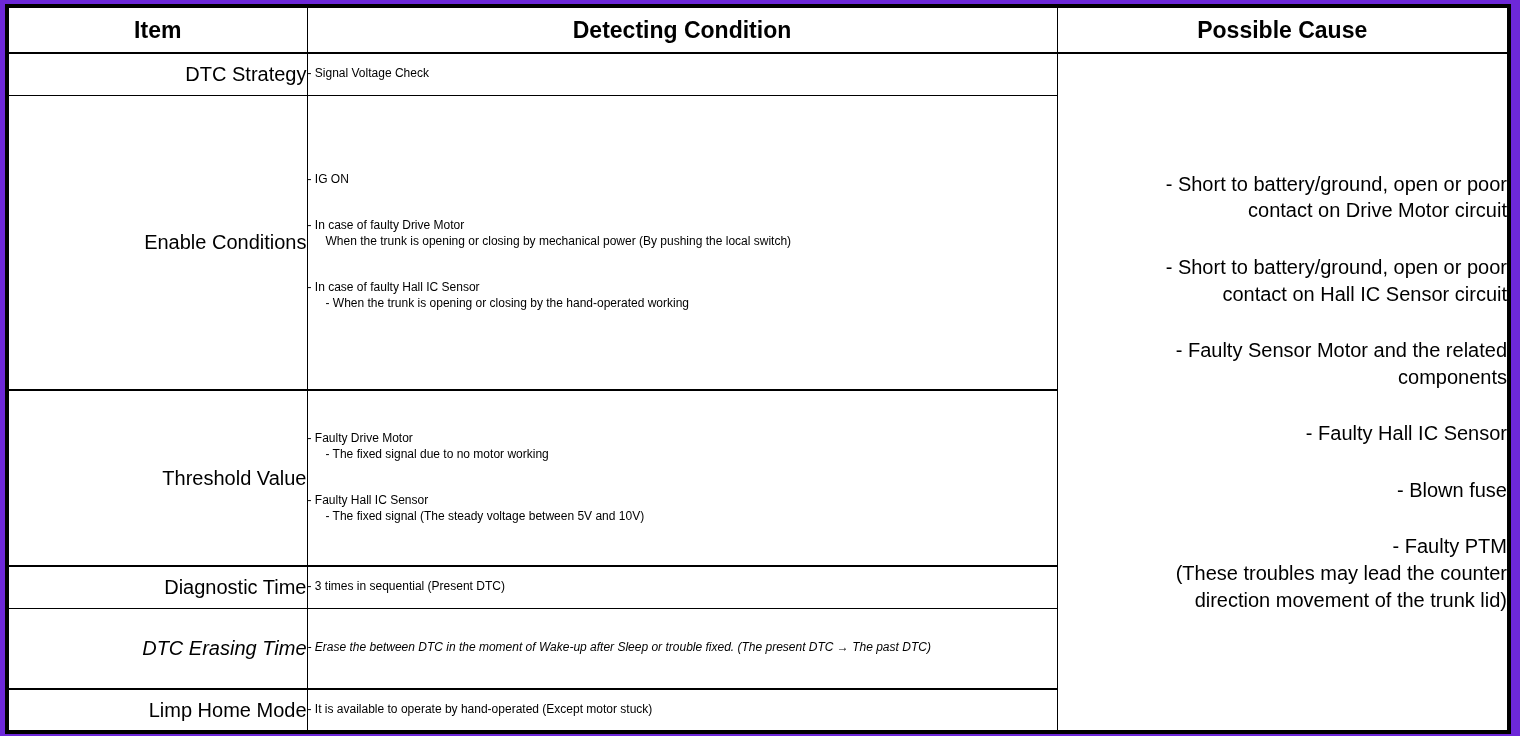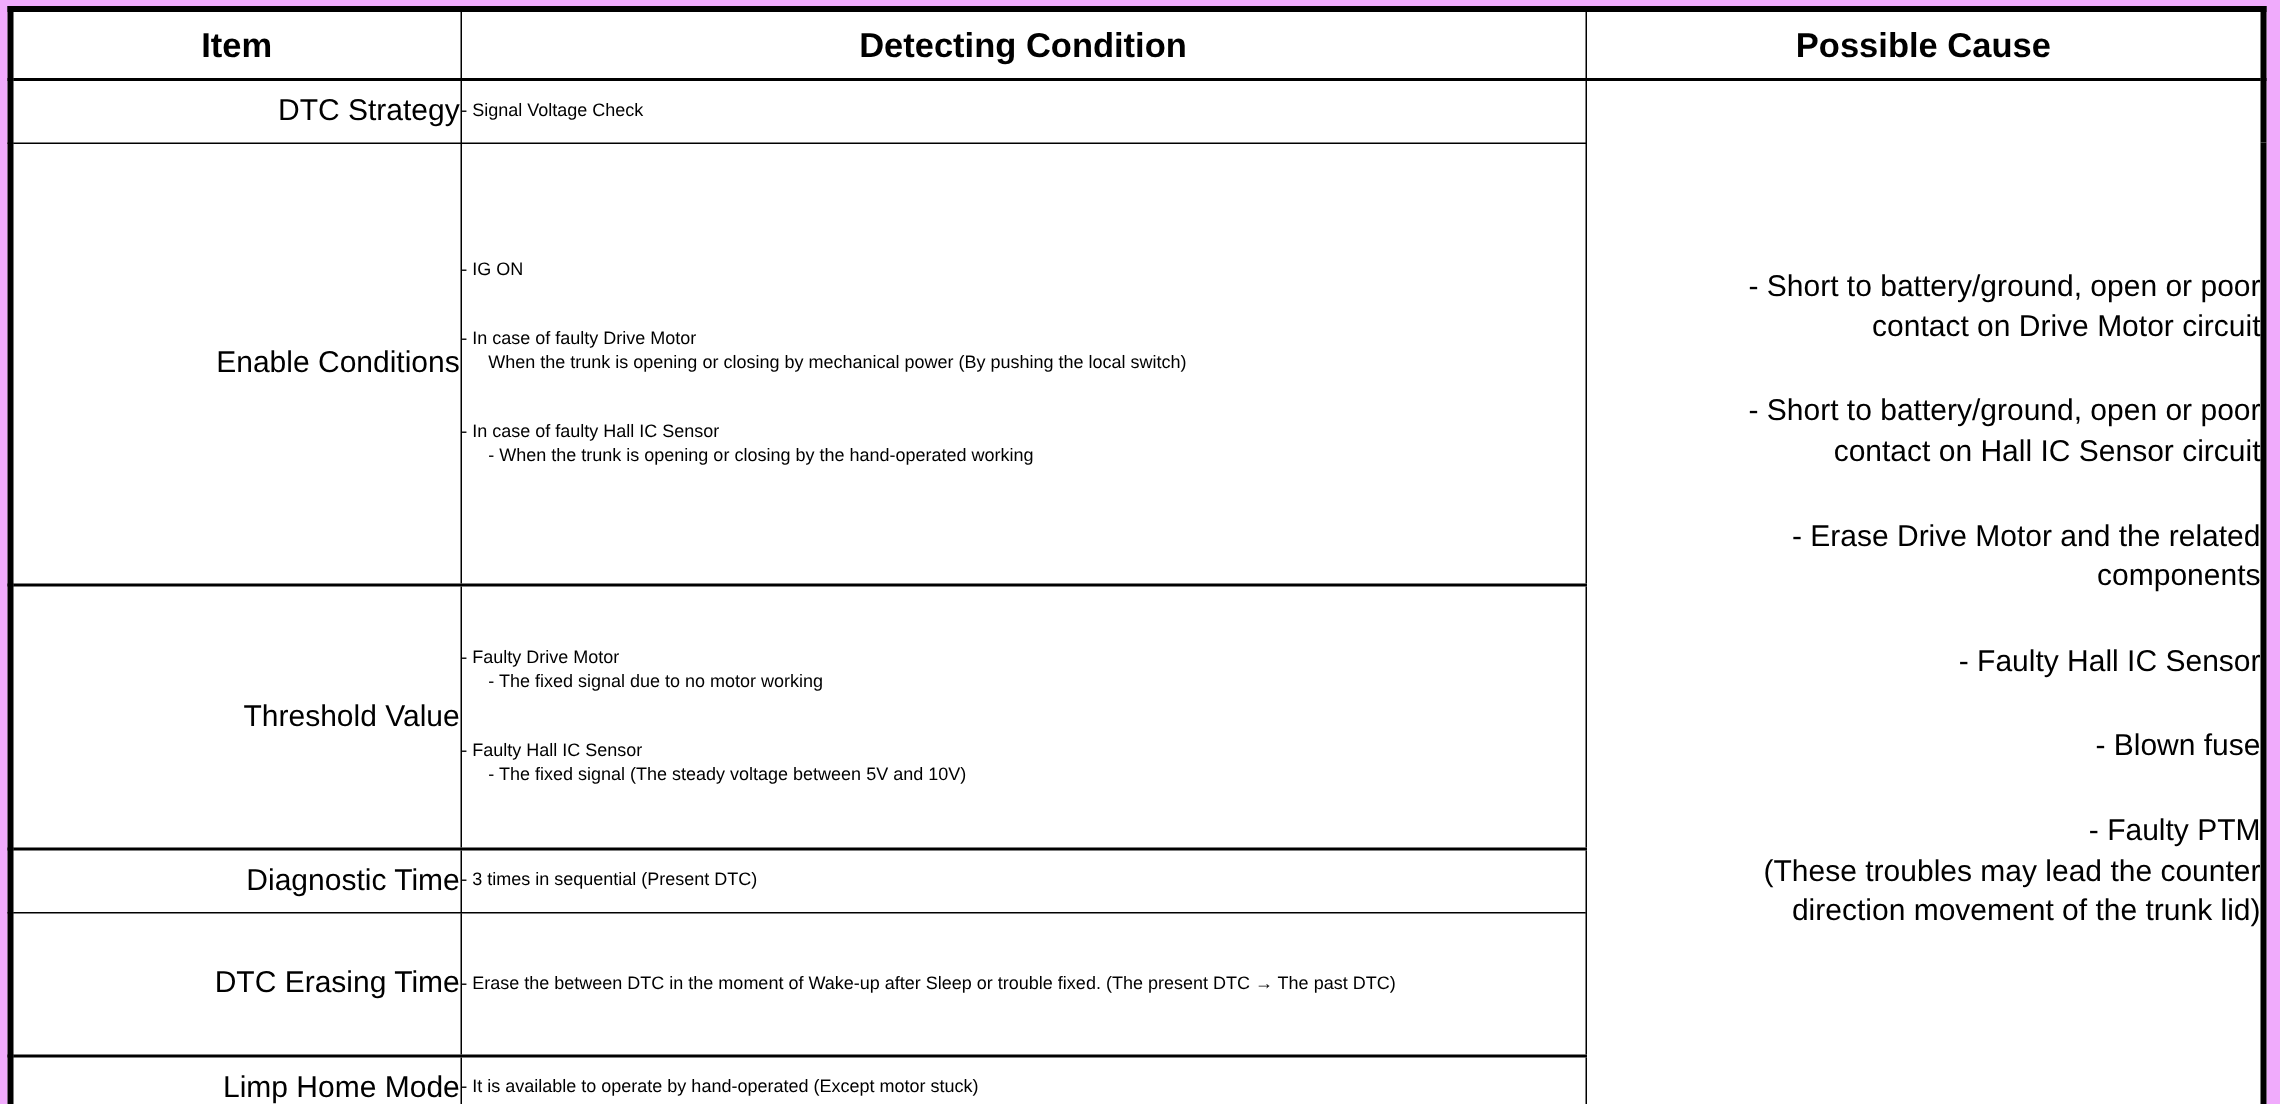--- a/index.html
+++ b/index.html
@@ -12,21 +12,21 @@
     height: 736px;
     font-family: "Liberation Sans", sans-serif;
     color: #000000;
     overflow: hidden;
   }
 
   .sheet {
     position: relative;
     width: 1520px;
     height: 736px;
-    background: #f0abfc;
+    background: #6d28d9;
   }
 
   table.dtc-table {
     position: absolute;
     left: 5px;
     top: 4px;
     width: 1502px;
     border-collapse: collapse;
     table-layout: fixed;
     border: 4px solid #000;
@@ -107,21 +107,21 @@
     display: block;
     padding-left: 18px;
     white-space: normal;
   }
 
   
   .r-strategy   { height: 42px; }
   .r-enable     { height: 295px; }
   .r-threshold  { height: 176px; }
   .r-diag       { height: 42px; }
-  .r-erase      { height: 96px; }
+  .r-erase      { height: 81px; font-style: italic; }
   .r-limp       { height: 43px; }
 
   
   .sep-strong { border-top: 2.5px solid #000 !important; margin-top: 25px; }
 </style>
 </head>
 <body>
 
 <div class="sheet">
 
@@ -152,21 +152,21 @@
         <td class="cause-cell" rowspan="6">
           <span class="blk">
             <span class="bullet-line">-  Short to battery/ground, open or poor</span>
             <span class="cont-line">contact on Drive Motor circuit</span>
           </span>
           <span class="blk">
             <span class="bullet-line">-  Short to battery/ground, open or poor</span>
             <span class="cont-line">contact on Hall IC Sensor circuit</span>
           </span>
           <span class="blk">
-            <span class="bullet-line">-  Erase Drive Motor and the related</span>
+            <span class="bullet-line">-  Faulty Sensor Motor and the related</span>
             <span class="cont-line">components</span>
           </span>
           <span class="blk">
             <span class="bullet-line">-  Faulty Hall IC Sensor</span>
           </span>
           <span class="blk">
             <span class="bullet-line">-  Blown fuse</span>
           </span>
           <span class="blk">
             <span class="bullet-line">-  Faulty PTM</span>

